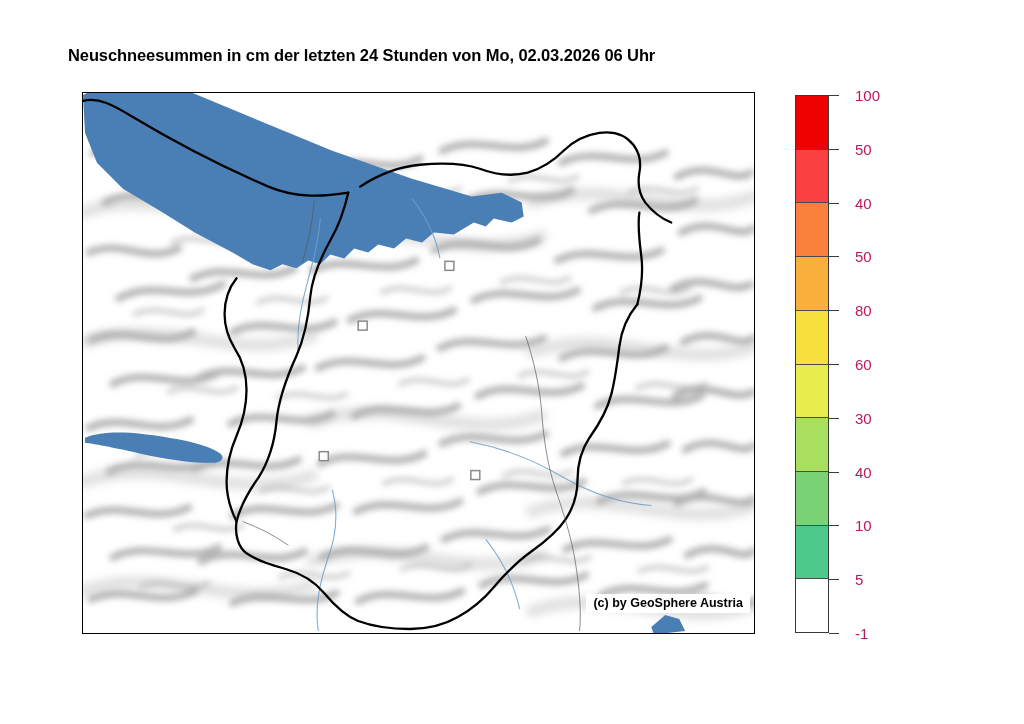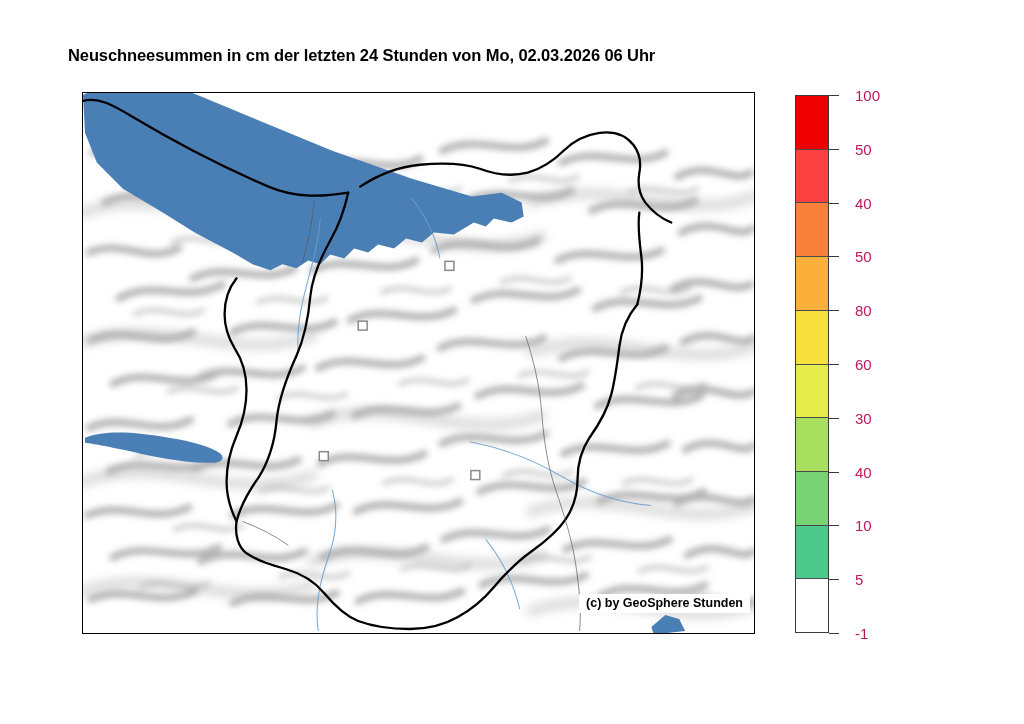--- a/index.html
+++ b/index.html
@@ -282,21 +282,21 @@
     </g>
 
     <g>
       <rect x="363" y="169" width="9" height="9" fill="#ffffff" stroke="#8a8a8a" stroke-width="1.5"></rect>
       <rect x="276" y="229" width="9" height="9" fill="#ffffff" stroke="#8a8a8a" stroke-width="1.5"></rect>
       <rect x="237" y="360" width="9" height="9" fill="#ffffff" stroke="#8a8a8a" stroke-width="1.5"></rect>
       <rect x="389" y="379" width="9" height="9" fill="#ffffff" stroke="#8a8a8a" stroke-width="1.5"></rect>
     </g>
   </svg>
 
-  <div id="copyright-box">(c) by GeoSphere Stunden</div>
+  <div id="copyright-box">(c) by GeoSphere Austria</div>
 </div>
 
 <div id="colorbar-wrap">
   <div id="colorbar">
     <div class="cb-band" style="background: rgb(238, 0, 0);"></div>
     <div class="cb-band" style="background: rgb(250, 64, 64);"></div>
     <div class="cb-band" style="background: rgb(249, 129, 60);"></div>
     <div class="cb-band" style="background: rgb(251, 176, 59);"></div>
     <div class="cb-band" style="background: rgb(247, 224, 60);"></div>
     <div class="cb-band" style="background: rgb(230, 237, 76);"></div>

